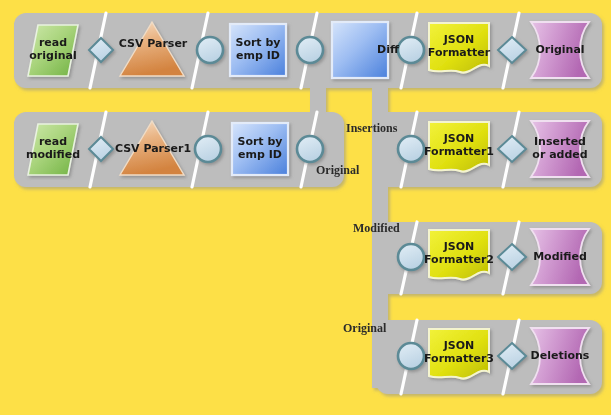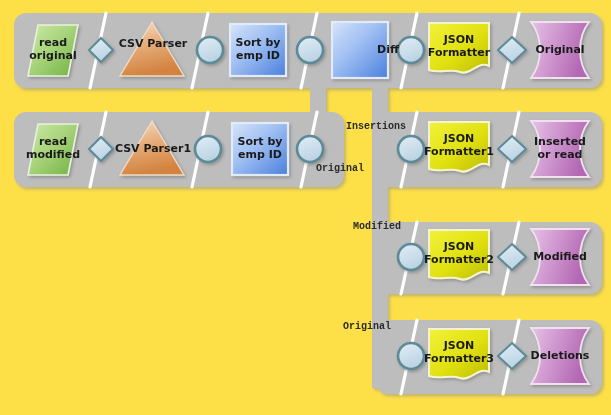--- a/index.html
+++ b/index.html
@@ -31,22 +31,22 @@
     font-family: "DejaVu Sans", "Liberation Sans", sans-serif;
     font-size: 11px;
     font-weight: bold;
     color: #1a1a1a;
     line-height: 1.15;
     pointer-events: none;
     white-space: pre-line;
   }
   .edge-label {
     position: absolute;
-    font-family: Liberation Mono, monospace;
-    font-size: 10px;
+    font-family: Liberation Serif, serif;
+    font-size: 12px;
     font-weight: bold;
     color: #2b2b2b;
     white-space: nowrap;
     line-height: 1;
   }
 </style>
 </head>
 <body>
 
 <div id="stage">
@@ -233,21 +233,21 @@
   <div class="node-label" style="left:532px; top:28px; width:56px; height:44px;">Original</div>
 
   <div class="node-label" style="left:22px; top:125px; width:62px; height:48px;">read
 modified</div>
   <div class="node-label" style="left:110px; top:137px; width:86px; height:24px;">CSV Parser1</div>
   <div class="node-label" style="left:232px; top:125px; width:56px; height:48px;">Sort by
 emp ID</div>
   <div class="node-label" style="left:424px; top:125px; width:70px; height:42px;">JSON
 Formatter1</div>
   <div class="node-label" style="left:530px; top:127px; width:60px; height:44px;">Inserted
-or read</div>
+or added</div>
 
   <div class="node-label" style="left:424px; top:233px; width:70px; height:42px;">JSON
 Formatter2</div>
   <div class="node-label" style="left:530px; top:236px; width:60px; height:42px;">Modified</div>
 
   <div class="node-label" style="left:424px; top:332px; width:70px; height:42px;">JSON
 Formatter3</div>
   <div class="node-label" style="left:528px; top:335px; width:64px; height:42px;">Deletions</div>
 
   <div class="edge-label" style="left:316px; top:164px;">Original</div>

